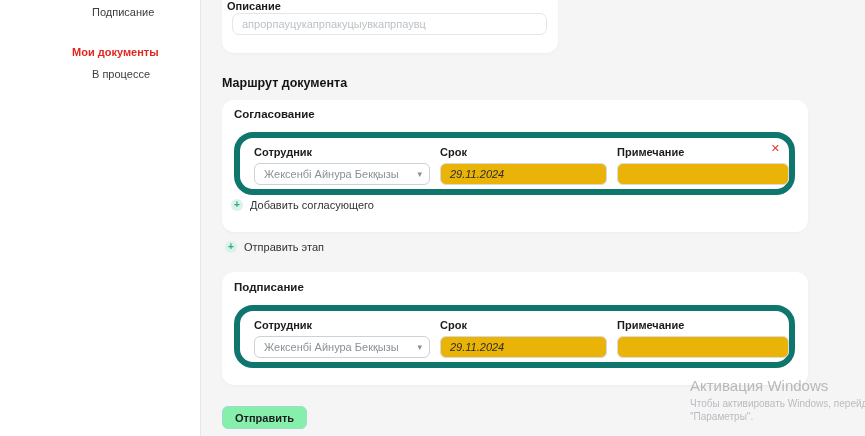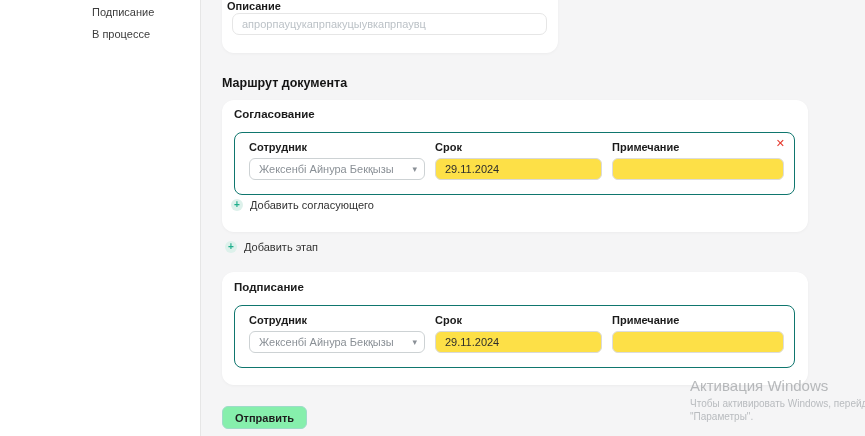--- a/index.html
+++ b/index.html
@@ -44,21 +44,21 @@
     font-size: 12.5px; font-weight: 700; color: #141414; text-align: right;
   }
 
   .card-stage1 { left: 222px; top: 100px; width: 586px; height: 132px; }
   .card-stage2 { left: 222px; top: 272px; width: 586px; height: 113px; }
   .stage-title { position: absolute; left: 12px; top: 8px; font-size: 11.5px; font-weight: 700; }
   .card-stage2 .stage-title { top: 9px; }
 
   .row-box {
     position: absolute; left: 12px; width: 561px; height: 63px;
-    border: 1px solid #0f766e; border-radius: 8px; background: #fff;
+    border: 6px solid #0f766e; border-radius: 19px; background: #fff;
   }
   .card-stage1 .row-box { top: 32px; }
   .card-stage2 .row-box { top: 33px; }
 
   .field { position: absolute; top: 0; height: 100%; }
   .field .lbl { position: absolute; top: 9px; left: 0; }
   .f-emp { left: 14px; width: 176px; }
   .f-due { left: 200px; width: 167px; }
   .f-note { left: 377px; width: 172px; }
 
@@ -66,22 +66,22 @@
     position: absolute; top: 25px; left: 0; width: 100%; height: 22px;
     border-radius: 6px; font-size: 11px; font-family: inherit;
   }
   .select {
     border: 1px solid #cdd2d4; background: #fff; color: #8a9096;
     display: flex; align-items: center; justify-content: space-between;
     padding: 0 7px 0 9px; cursor: pointer; white-space: nowrap;
   }
   .select .chev { font-size: 9px; color: #8a9096; margin-left: 4px; }
   .txt-input {
-    border: 1px solid #d9d9d9; background: #fde047; color: #2c2c2c;
-    padding: 0 9px; outline: none;
+    border: 1px solid #d9d9d9; background: #eab308; color: #2c2c2c;
+    padding: 0 9px; outline: none; font-style: italic;
   }
   .txt-input.empty { border-color: #dcdcdc; }
 
   .remove-btn {
     position: absolute; top: 5px; right: 9px; font-size: 11px; font-weight: 700;
     color: #e5372b; cursor: pointer; line-height: 11px; background: none; border: none;
     font-family: inherit;
   }
 
   .add-link {
@@ -108,20 +108,21 @@
   .watermark { position: absolute; left: 690px; top: 377px; pointer-events: none; }
   .wm-title { font-size: 15px; color: rgba(130,133,136,0.55); font-family: "Liberation Sans", sans-serif; }
   .wm-line { font-size: 10px; color: rgba(135,140,145,0.55); margin-top: 4px; white-space: nowrap; }
   .wm-line2 { margin-top: 2px; }
 </style>
 </head>
 <body>
 
 <aside class="sidebar">
   <div class="nav-item">Подписание</div>
+  <div class="nav-item section">Мои документы</div>
   <div class="nav-item">В процессе</div>
 </aside>
 
 <div class="card card-description">
   <span class="lbl">Описание</span>
   <input type="text" placeholder="апрорпауцукапрпакуцыувкапрпаувц" style="">
 </div>
 
 <div class="route-title">Маршрут документа</div>
 
@@ -146,21 +147,21 @@
     <button class="remove-btn">✕</button>
   </div>
   <button class="add-link add-approver">
     <span class="plus-circle">+</span>
     <span>Добавить согласующего</span>
   </button>
 </div>
 
 <button class="add-link add-stage">
   <span class="plus-circle">+</span>
-  <span>Добавить этап</span>
+  <span>Отправить этап</span>
 </button>
 
 <div class="card card-stage2">
   <div class="stage-title">Подписание</div>
   <div class="row-box">
     <div class="field f-emp">
       <span class="lbl">Сотрудник</span>
       <div class="control select">
         <span>Жексенбі Айнура Бекқызы</span>
         <span class="chev">▾</span>

